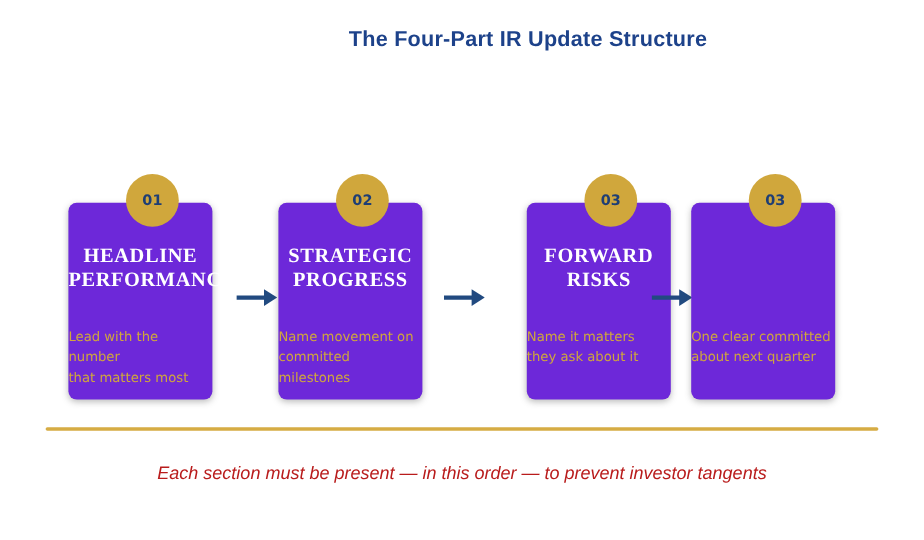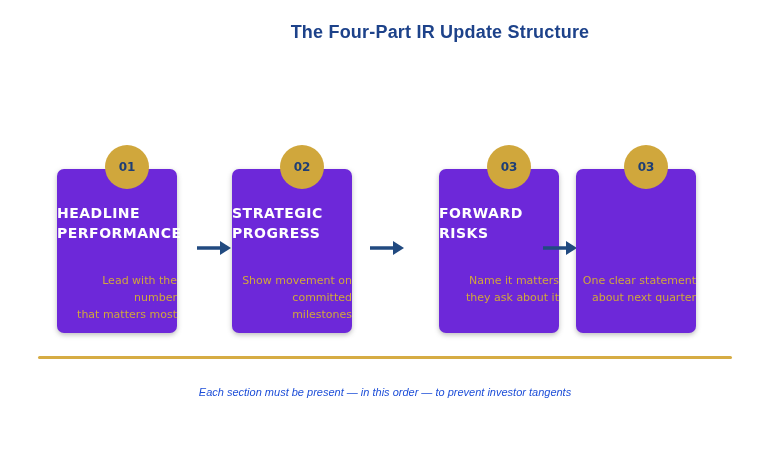--- a/index.html
+++ b/index.html
@@ -57,34 +57,35 @@
     line-height: 44px;
     font-size: 12px;
     font-weight: bold;
     color: #1e3e75;
   }
   .step-title {
     position: absolute;
     top: 34px;
     left: 0;
     width: 100%;
-    text-align: left;
-    font-size: 14px;
+    text-align: center;
+    font-size: 17px;
     line-height: 20px;
     font-weight: bold;
     color: #ffffff;
     letter-spacing: 0.5px;
     white-space: pre-line;
+    font-family: Liberation Serif, serif;
   }
   .step-desc {
     position: absolute;
     top: 103px;
     left: 0;
     width: 100%;
-    text-align: right;
+    text-align: left;
     font-size: 11px;
     line-height: 17px;
     color: #d0a73c;
     white-space: pre-line;
   }
   .arrow {
     position: absolute;
     top: 237px;
     width: 34px;
     height: 22px;
@@ -104,22 +105,22 @@
     border-radius: 2px;
   }
   .footer-note {
     position: absolute;
     top: 386px;
     left: 0;
     width: 100%;
     text-align: center;
     font-family: "Liberation Sans", sans-serif;
     font-style: italic;
-    font-size: 11px;
-    color: #1d4ed8;
+    font-size: 15px;
+    color: #b91c1c;
   }
 </style>
 </head>
 <body>
 
 <div class="canvas">
 
   <h1 class="main-title">The Four-Part IR Update Structure</h1>
 
   <div class="step step1">
@@ -136,21 +137,21 @@
     <line x1="0" y1="11" x2="25" y2="11"></line>
     <polygon points="23,4 34,11 23,18"></polygon>
   </svg>
 
   <div class="step step2">
     <div class="badge">
       <span>02</span>
     </div>
     <div class="step-title">STRATEGIC
 PROGRESS</div>
-    <div class="step-desc">Show movement on
+    <div class="step-desc">Name movement on
 committed milestones</div>
   </div>
 
   <svg class="arrow arrow2" viewBox="0 0 34 22">
     <line x1="0" y1="11" x2="25" y2="11"></line>
     <polygon points="23,4 34,11 23,18"></polygon>
   </svg>
 
   <div class="step step3">
     <div class="badge">
@@ -164,21 +165,21 @@
 
   <svg class="arrow arrow3" viewBox="0 0 34 22">
     <line x1="0" y1="11" x2="25" y2="11"></line>
     <polygon points="23,4 34,11 23,18"></polygon>
   </svg>
 
   <div class="step step4">
     <div class="badge">
       <span>03</span>
     </div>
-    <div class="step-desc">One clear statement
+    <div class="step-desc">One clear committed
 about next quarter</div>
   </div>
 
   <div class="divider"></div>
 
   <div class="footer-note">Each section must be present — in this order — to prevent investor tangents</div>
 
 </div>
 
 </body></html>

